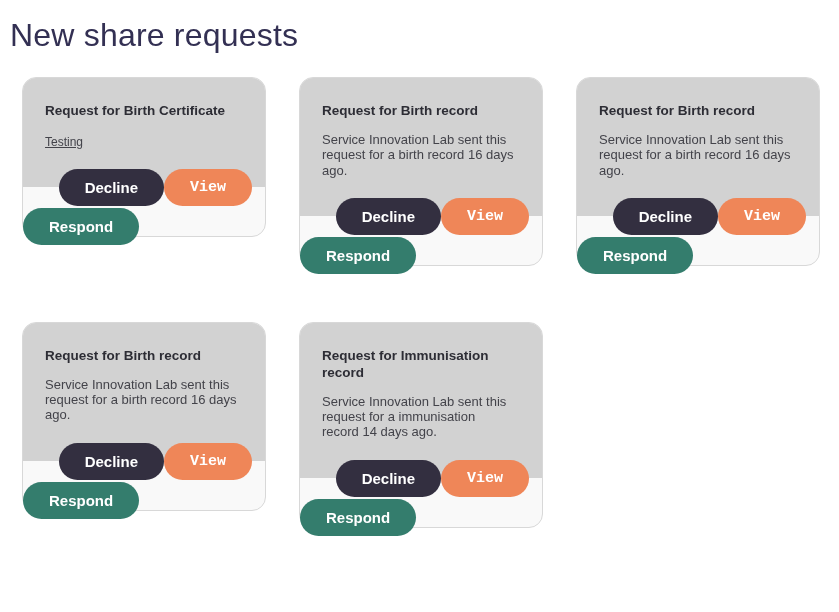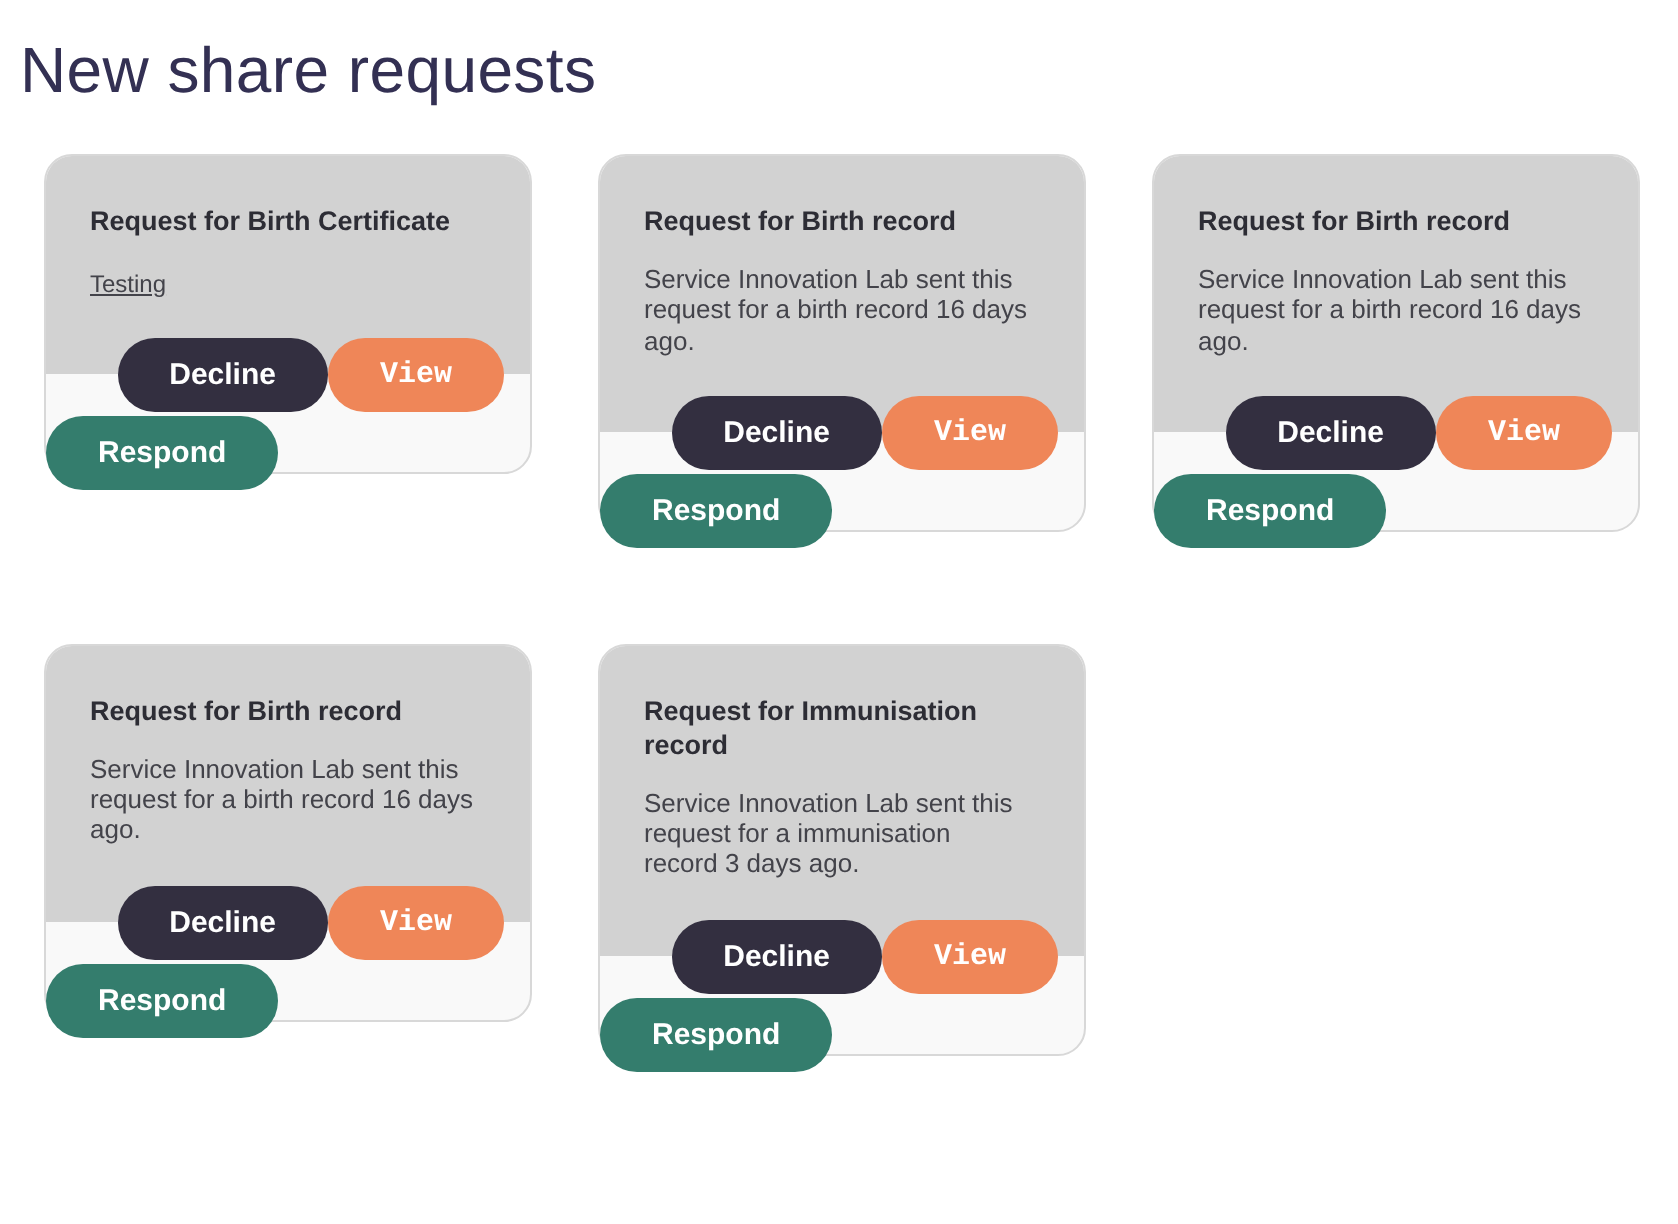--- a/index.html
+++ b/index.html
@@ -147,21 +147,21 @@
       <button class="btn btn-view">View</button>
     </div>
     <div class="respond-row">
       <button class="btn btn-respond">Respond</button>
     </div>
   </div>
 
   <div class="card">
     <div class="card-top">
       <h3 class="card-title">Request for Immunisation record</h3>
-      <p class="card-body">Service Innovation Lab sent this request for a immunisation record 3 days ago.</p>
+      <p class="card-body">Service Innovation Lab sent this request for a immunisation record 14 days ago.</p>
 
     </div>
     <div class="btn-row">
       <button class="btn btn-decline">Decline</button>
       <button class="btn btn-view">View</button>
     </div>
     <div class="respond-row">
       <button class="btn btn-respond">Respond</button>
     </div>
   </div>

